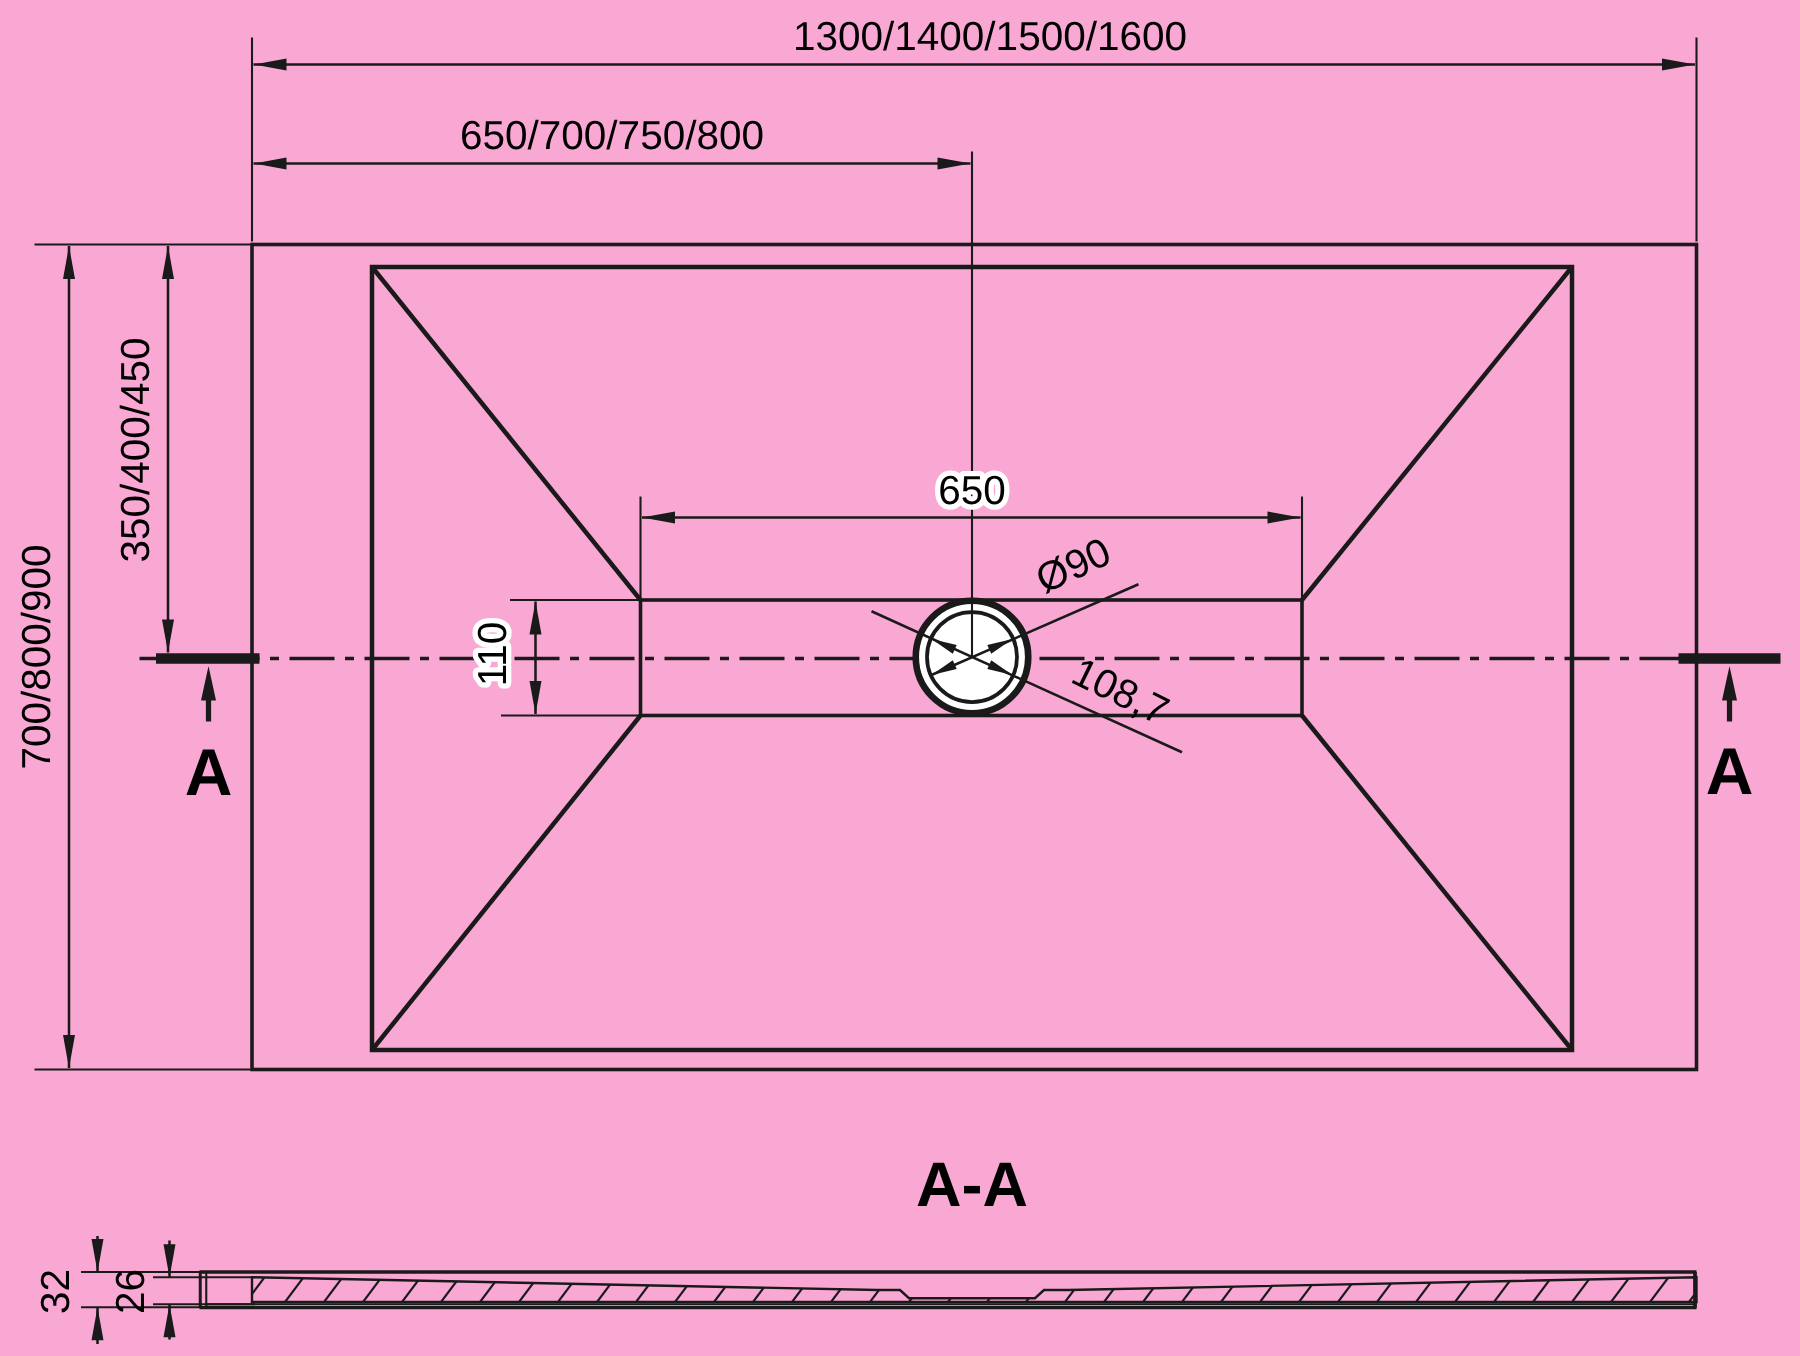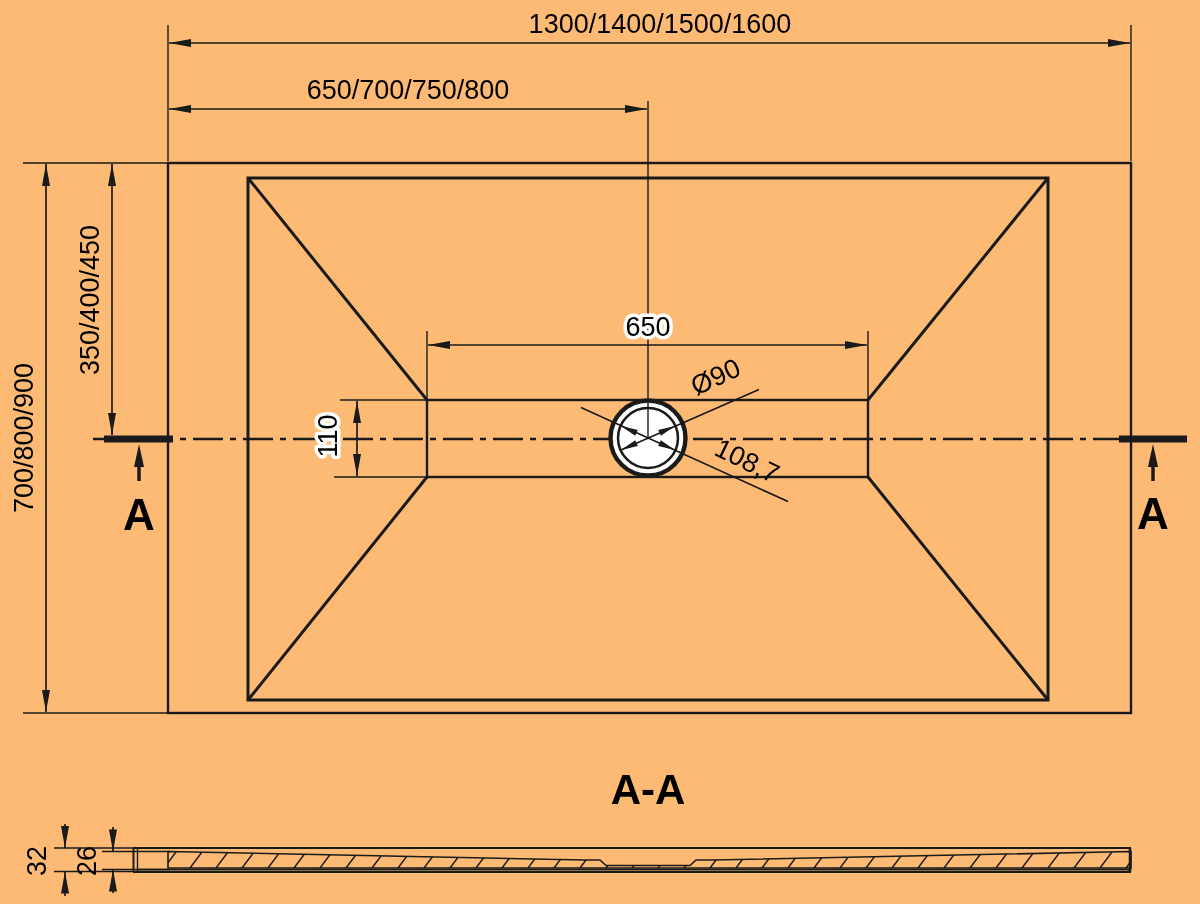--- a/index.html
+++ b/index.html
@@ -1,16 +1,16 @@
 <!DOCTYPE html>
 <html><head>
 <meta charset="utf-8">
 <style>
   html,body{margin:0;padding:0;background:#ffffff;}
-  .page{width:1200px;height:904px;background:#fdba74;position:relative;overflow:hidden;}
+  .page{width:1200px;height:904px;background:#f9a8d4;position:relative;overflow:hidden;}
   svg{display:block;}
   text{font-family:"Liberation Sans","DejaVu Sans",sans-serif;fill:#000000;}
   .dimtxt{font-size:27px;}
   .smalldim{font-size:27px;}
   .marker{font-size:44px;font-weight:600;}
   .sectitle{font-size:42px;font-weight:600;}
   .halo{paint-order:stroke;stroke:#ffffff;stroke-width:7px;stroke-linejoin:round;}
   .thin{stroke:#1a1a1a;stroke-width:1.4;fill:none;}
   .dimline{stroke:#1a1a1a;stroke-width:1.7;fill:none;}
   .geo{stroke:#1a1a1a;fill:none;}

